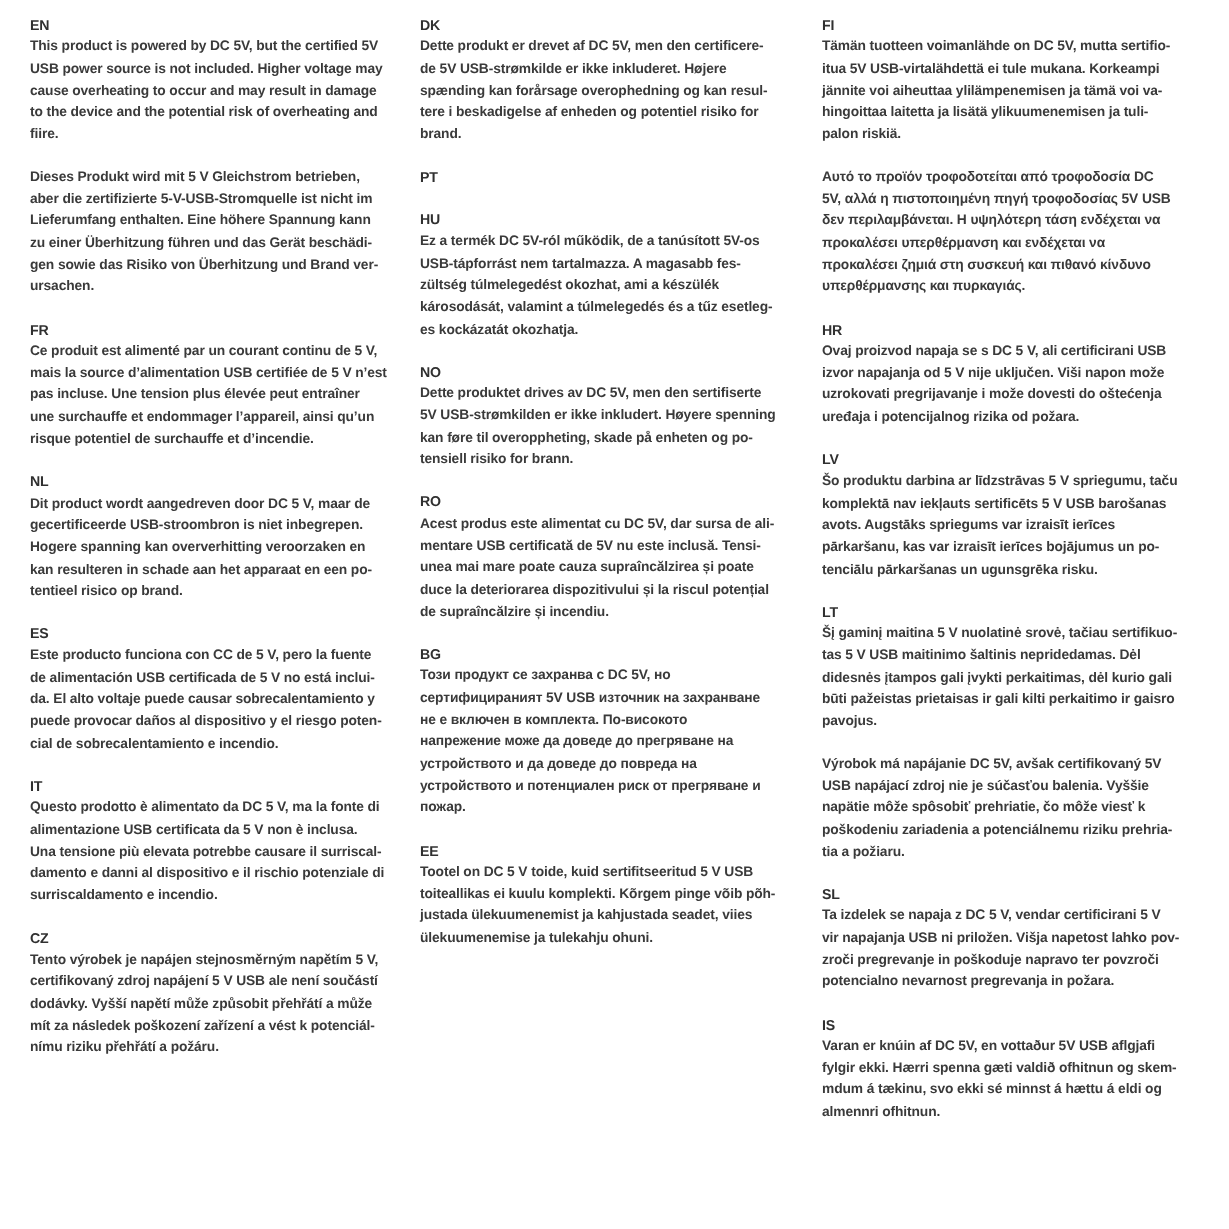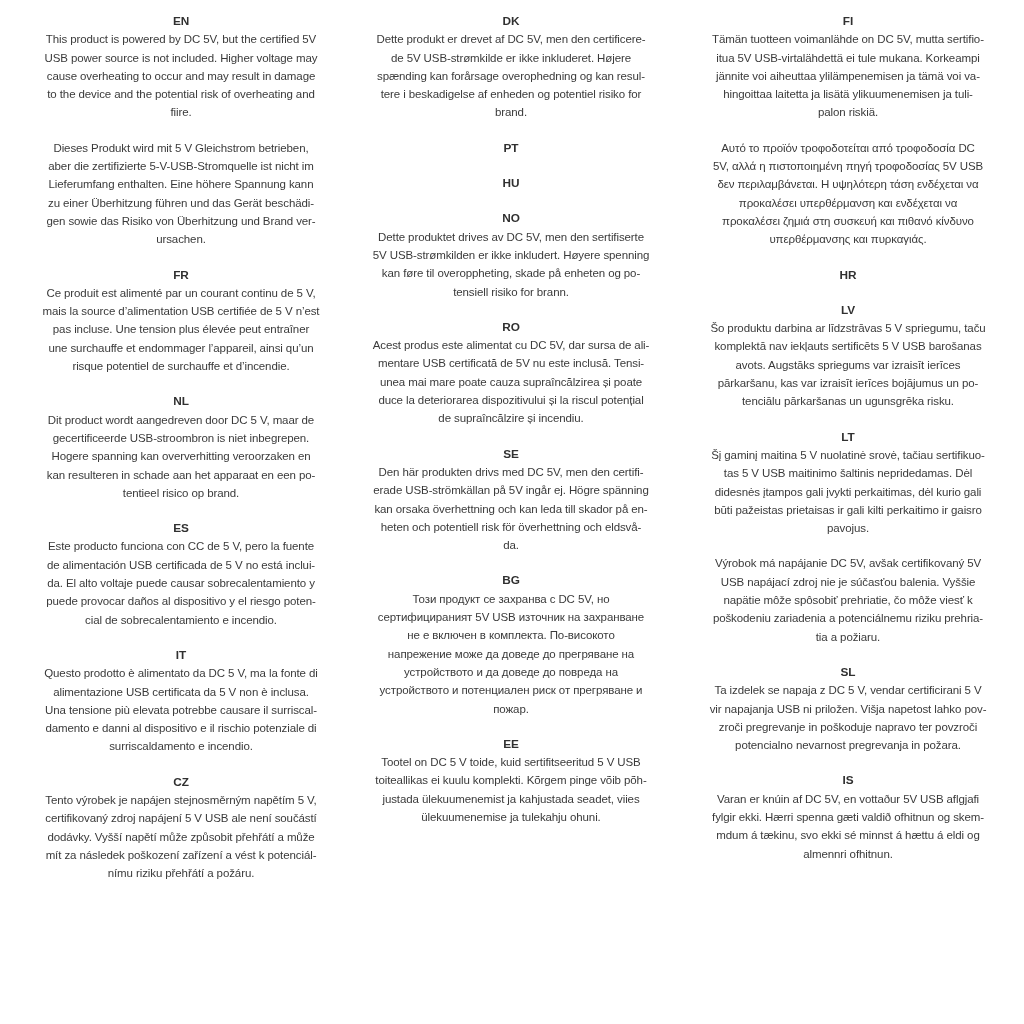--- a/index.html
+++ b/index.html
@@ -16,39 +16,38 @@
   }
   .page {
     box-sizing: border-box;
     width: 1004px;
     height: 1024px;
     padding: 12px 0 0 25px;
     display: grid;
     grid-template-columns: 312px 322px 326px;
     column-gap: 13px;
     align-items: start;
-    text-align: center;
   }
   .column {
     min-width: 0;
   }
   .block {
     margin: 0 0 17px 0;
   }
   .code {
     font-size: 11.8px;
     font-weight: 600;
     line-height: 18.3px;
     margin: 0;
     color: #303030;
     letter-spacing: -0.1px;
   }
   .text {
     font-size: 11.5px;
-    font-weight: 400;
+    font-weight: 700;
     line-height: 18.3px;
     margin: 0;
     letter-spacing: -0.1px;
     white-space: pre;
     overflow: visible;
   }
 </style>
 </head>
 <body>
 
@@ -120,43 +119,40 @@
 de 5V USB-strømkilde er ikke inkluderet. Højere
 spænding kan forårsage overophedning og kan resul-
 tere i beskadigelse af enheden og potentiel risiko for
 brand.</p>
     </section>
     <section class="block">
       <h2 class="code">PT</h2>
     </section>
     <section class="block">
       <h2 class="code">HU</h2>
+      <p class="text">Ez a termék DC 5V-ról működik, de a tanúsított 5V-os
+USB-tápforrást nem tartalmazza. A magasabb fes-
+zültség túlmelegedést okozhat, ami a készülék
+károsodását, valamint a túlmelegedés és a tűz esetleg-
+es kockázatát okozhatja.</p>
     </section>
     <section class="block">
       <h2 class="code">NO</h2>
       <p class="text">Dette produktet drives av DC 5V, men den sertifiserte
 5V USB-strømkilden er ikke inkludert. Høyere spenning
 kan føre til overoppheting, skade på enheten og po-
 tensiell risiko for brann.</p>
     </section>
     <section class="block">
       <h2 class="code">RO</h2>
       <p class="text">Acest produs este alimentat cu DC 5V, dar sursa de ali-
 mentare USB certificată de 5V nu este inclusă. Tensi-
 unea mai mare poate cauza supraîncălzirea și poate
 duce la deteriorarea dispozitivului și la riscul potențial
 de supraîncălzire și incendiu.</p>
-    </section>
-    <section class="block">
-      <h2 class="code">SE</h2>
-      <p class="text">Den här produkten drivs med DC 5V, men den certifi-
-erade USB-strömkällan på 5V ingår ej. Högre spänning
-kan orsaka överhettning och kan leda till skador på en-
-heten och potentiell risk för överhettning och eldsvå-
-da.</p>
     </section>
     <section class="block">
       <h2 class="code">BG</h2>
       <p class="text">Този продукт се захранва с DC 5V, но
 сертифицираният 5V USB източник на захранване
 не е включен в комплекта. По-високото
 напрежение може да доведе до прегряване на
 устройството и да доведе до повреда на
 устройството и потенциален риск от прегряване и
 пожар.</p>
@@ -182,20 +178,24 @@
     <section class="block">
       <p class="text">Αυτό το προϊόν τροφοδοτείται από τροφοδοσία DC
 5V, αλλά η πιστοποιημένη πηγή τροφοδοσίας 5V USB
 δεν περιλαμβάνεται. Η υψηλότερη τάση ενδέχεται να
 προκαλέσει υπερθέρμανση και ενδέχεται να
 προκαλέσει ζημιά στη συσκευή και πιθανό κίνδυνο
 υπερθέρμανσης και πυρκαγιάς.</p>
     </section>
     <section class="block">
       <h2 class="code">HR</h2>
+      <p class="text">Ovaj proizvod napaja se s DC 5 V, ali certificirani USB
+izvor napajanja od 5 V nije uključen. Viši napon može
+uzrokovati pregrijavanje i može dovesti do oštećenja
+uređaja i potencijalnog rizika od požara.</p>
     </section>
     <section class="block">
       <h2 class="code">LV</h2>
       <p class="text">Šo produktu darbina ar līdzstrāvas 5 V spriegumu, taču
 komplektā nav iekļauts sertificēts 5 V USB barošanas
 avots. Augstāks spriegums var izraisīt ierīces
 pārkaršanu, kas var izraisīt ierīces bojājumus un po-
 tenciālu pārkaršanas un ugunsgrēka risku.</p>
     </section>
     <section class="block">

